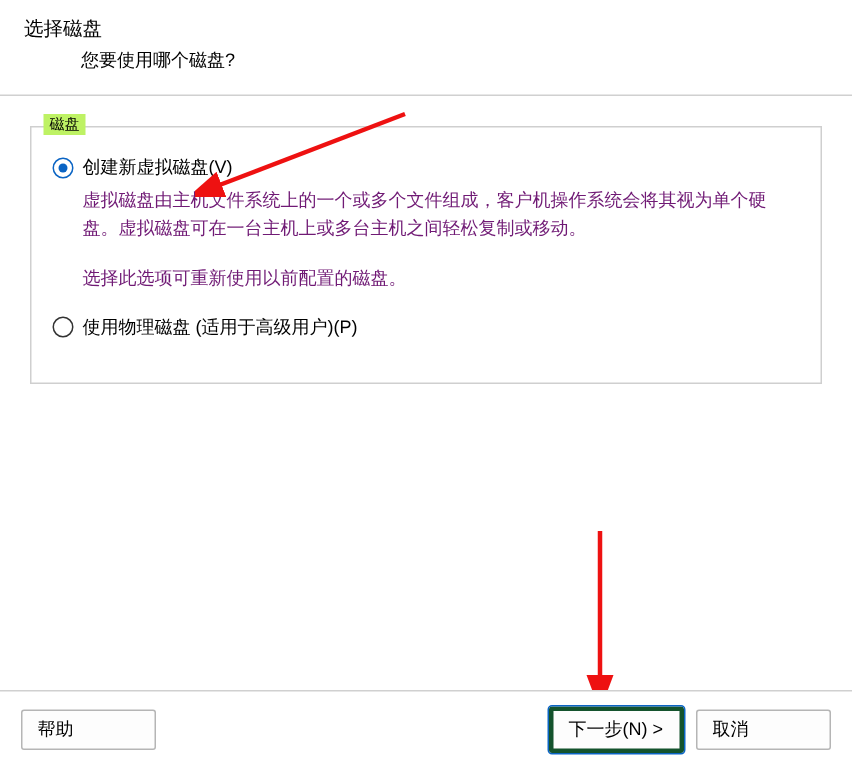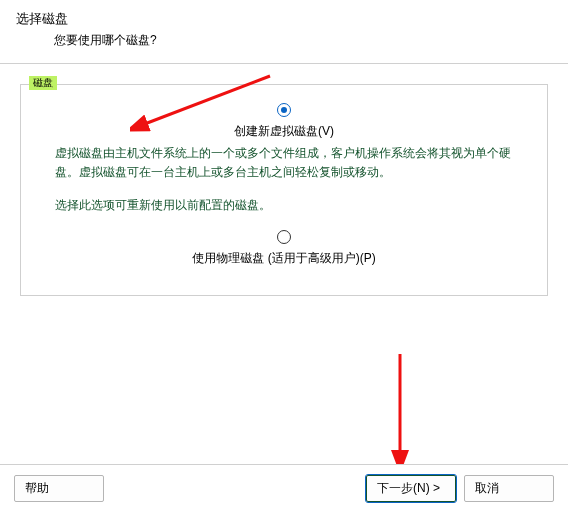--- a/index.html
+++ b/index.html
@@ -49,21 +49,20 @@
     font-size: 10px;
   }
   .option {
     margin-bottom: 14px;
   }
   .radio-row {
     display: flex;
     align-items: center;
     gap: 6px;
     margin-bottom: 4px;
-    flex-direction: column;
   }
   .radio {
     width: 14px;
     height: 14px;
     border-radius: 50%;
     border: 1.5px solid #333;
     display: inline-flex;
     align-items: center;
     justify-content: center;
     flex-shrink: 0;
@@ -74,21 +73,21 @@
   .radio.selected::after {
     content: "";
     width: 6px;
     height: 6px;
     background: #0a64c4;
     border-radius: 50%;
   }
   .desc {
     padding-left: 20px;
     line-height: 1.6;
-    color: #14532d;
+    color: #701a75;
   }
   .button-bar {
     position: absolute;
     left: 0;
     right: 0;
     bottom: 0;
     border-top: 1px solid #d0d0d0;
     padding: 10px 14px;
     display: flex;
     align-items: center;
@@ -101,21 +100,21 @@
     padding: 4px 10px;
     font-size: 12px;
     font-family: inherit;
     background: #fdfdfd;
     border: 1px solid #b5b5b5;
     border-radius: 2px;
     cursor: pointer;
     text-align: left;
   }
   .btn.default {
-    border: 1px solid #14532d;
+    border: 3px solid #14532d;
     outline: 1px solid #0a64c4;
     margin-left: 16px;
   }
   .arrow {
     position: absolute;
     pointer-events: none;
   }
   .watermark {
     position: absolute;
     right: 10px;

